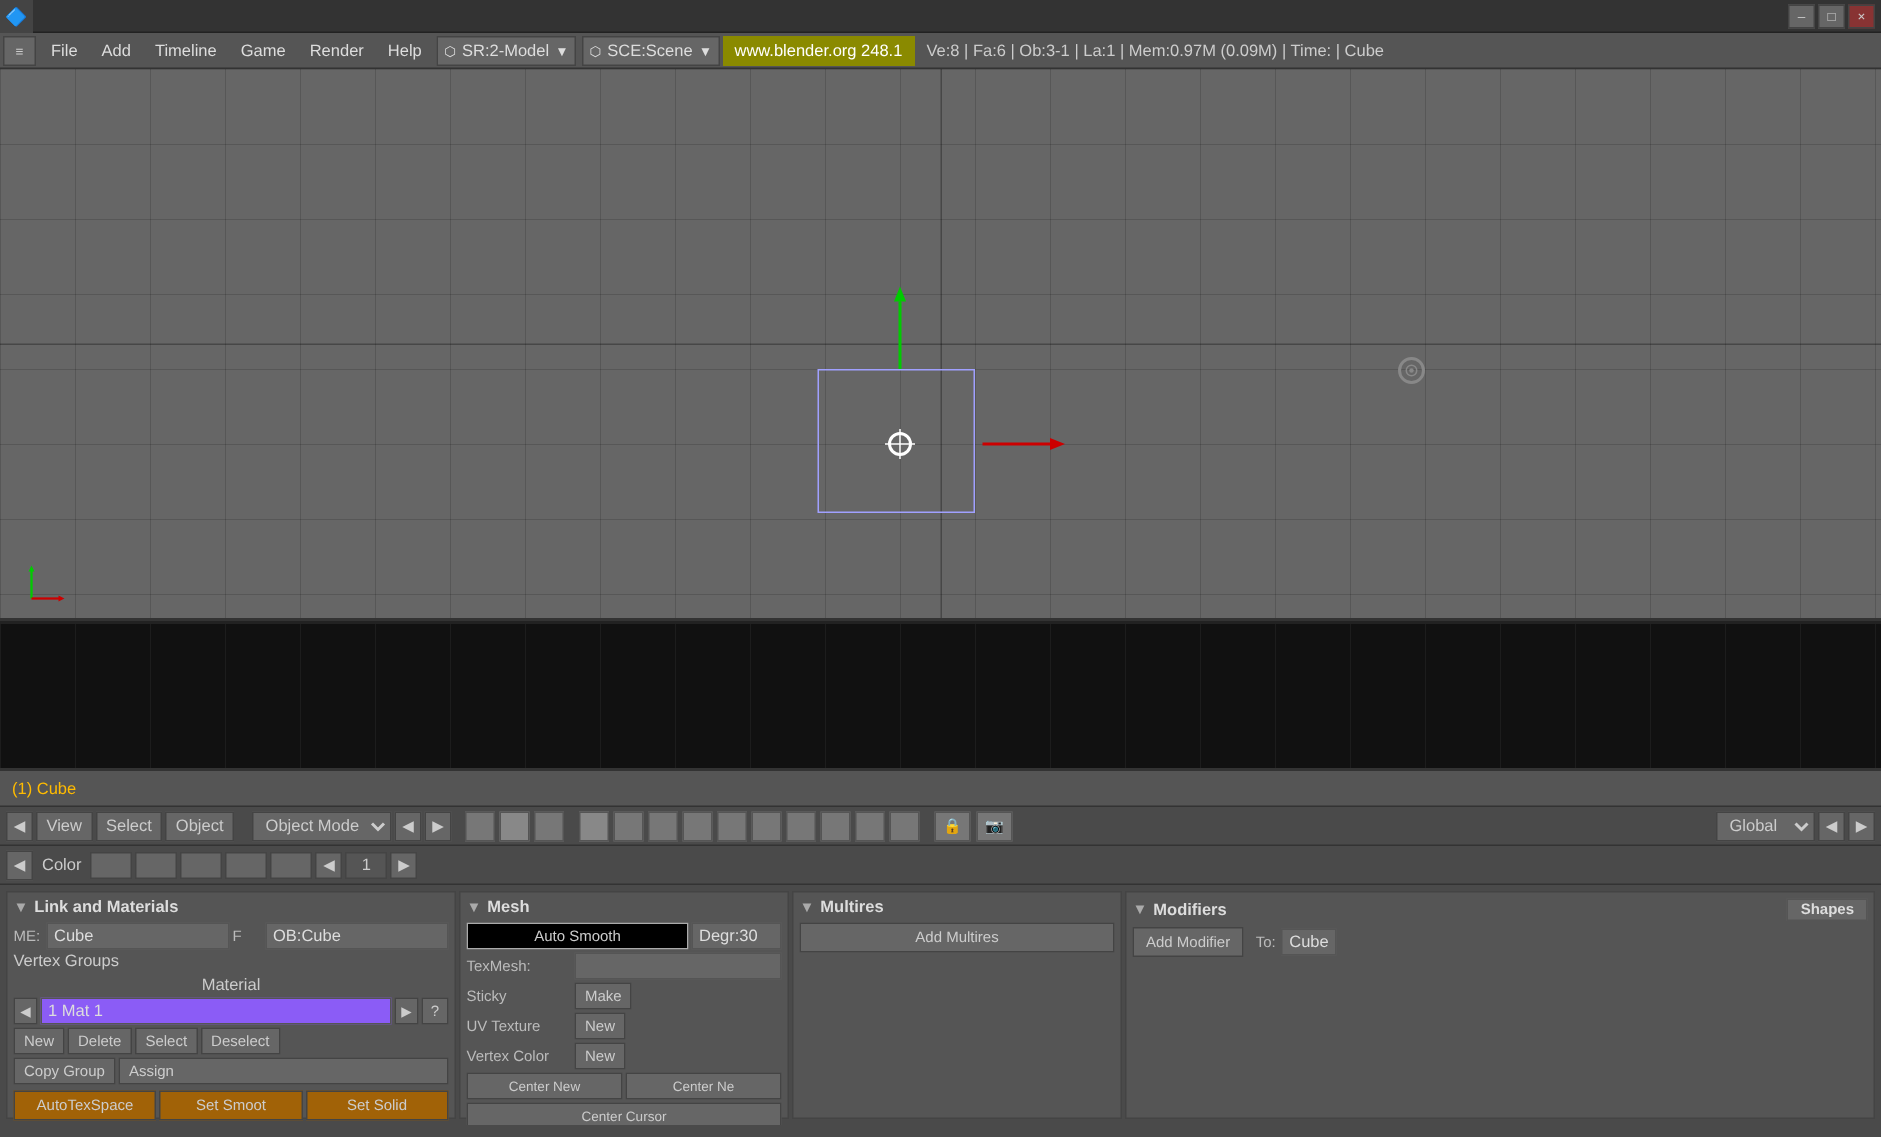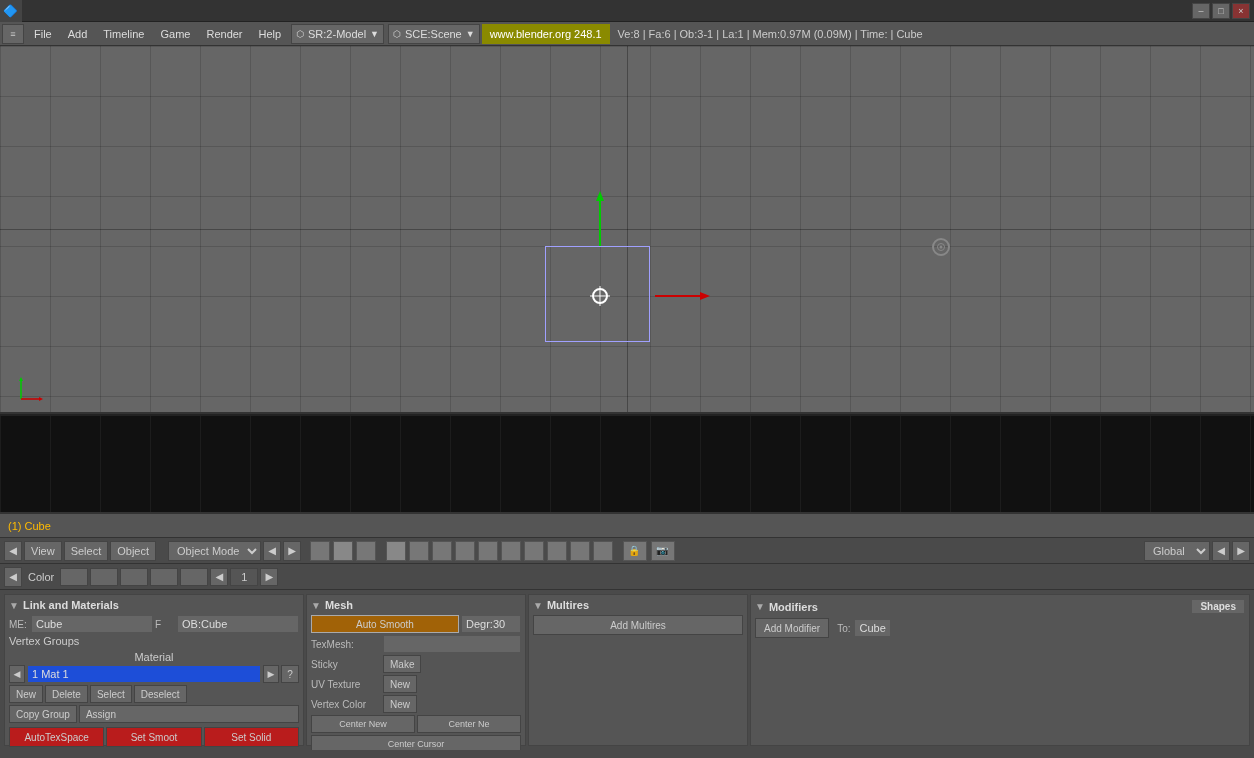--- a/index.html
+++ b/index.html
@@ -65,38 +65,38 @@
     .prop-panel-header { display: flex; align-items: center; gap: 4px; margin-bottom: 4px; color: #ddd; font-size: 11px; font-weight: bold; }
     .panel-arrow { color: #aaa; font-size: 10px; }
 
     
     #panel-link { width: 300px; }
     .field-row { display: flex; align-items: center; gap: 2px; margin-bottom: 2px; }
     .field-label { color: #bbb; font-size: 10px; width: 20px; }
     .field-value { background: #666; border: 1px solid #555; color: #ddd; font-size: 11px; padding: 1px 4px; height: 18px; flex: 1; display: flex; align-items: center; }
     .section-label { color: #ccc; font-size: 11px; text-align: center; margin: 4px 0 2px 0; }
     .mat-row { display: flex; align-items: center; gap: 2px; margin-bottom: 2px; }
-    .mat-name { background: #1d4ed8; border: 1px solid #555; color: #ddd; font-size: 11px; padding: 1px 4px; height: 18px; flex: 1; display: flex; align-items: center; }
+    .mat-name { background: #8b5cf6; border: 1px solid #555; color: #ddd; font-size: 11px; padding: 1px 4px; height: 18px; flex: 1; display: flex; align-items: center; }
     .help-btn { background: #666; border: 1px solid #444; color: #ccc; font-size: 10px; width: 18px; height: 18px; display: flex; align-items: center; justify-content: center; cursor: pointer; }
     .vgroup-section { margin-top: 2px; }
     .vgroup-label { color: #ccc; font-size: 11px; margin-bottom: 2px; }
     .btn-row { display: flex; gap: 2px; margin-bottom: 2px; }
     .btn-sm { background: #666; border: 1px solid #444; color: #ccc; font-size: 10px; height: 18px; padding: 0 6px; cursor: pointer; display: flex; align-items: center; white-space: nowrap; }
     .bottom-btns { display: flex; gap: 2px; margin-top: 4px; }
-    .btn-auto { background: #b91c1c; border: 1px solid #444; color: #ccc; font-size: 10px; height: 20px; padding: 0 4px; cursor: pointer; flex: 1; display: flex; align-items: center; justify-content: center; }
+    .btn-auto { background: #a16207; border: 1px solid #444; color: #ccc; font-size: 10px; height: 20px; padding: 0 4px; cursor: pointer; flex: 1; display: flex; align-items: center; justify-content: center; }
 
     
     #panel-mesh { width: 220px; }
     .mesh-row { display: flex; align-items: center; gap: 2px; margin-bottom: 2px; }
     .mesh-label { color: #bbb; font-size: 10px; width: 70px; }
     .mesh-value { background: #666; border: 1px solid #555; color: #ddd; font-size: 11px; padding: 1px 4px; height: 18px; flex: 1; display: flex; align-items: center; }
     .smooth-num { background: #666; border: 1px solid #555; color: #ddd; font-size: 11px; padding: 1px 4px; height: 18px; width: 60px; display: flex; align-items: center; }
     .mesh-btns-row { display: flex; gap: 2px; margin-bottom: 2px; }
     .mesh-btn-wide { background: #666; border: 1px solid #444; color: #ccc; font-size: 10px; height: 18px; flex: 1; cursor: pointer; display: flex; align-items: center; justify-content: center; }
-    .mesh-btn-wide.active { background: #a16207; border-color: #aaa; }
+    .mesh-btn-wide.active { background: #000000; border-color: #aaa; }
     .center-row { display: flex; gap: 2px; margin-bottom: 2px; }
     .center-btn { background: #666; border: 1px solid #444; color: #ccc; font-size: 10px; height: 18px; flex: 1; cursor: pointer; display: flex; align-items: center; justify-content: center; white-space: nowrap; }
 
     
     #panel-multires { width: 220px; }
     .add-multires-btn { background: #666; border: 1px solid #444; color: #ccc; font-size: 10px; height: 20px; width: 100%; cursor: pointer; display: flex; align-items: center; justify-content: center; margin-top: 4px; }
 
     
     #panel-modifiers { flex: 1; }
     .modifier-row { display: flex; gap: 4px; align-items: center; margin-top: 4px; }

